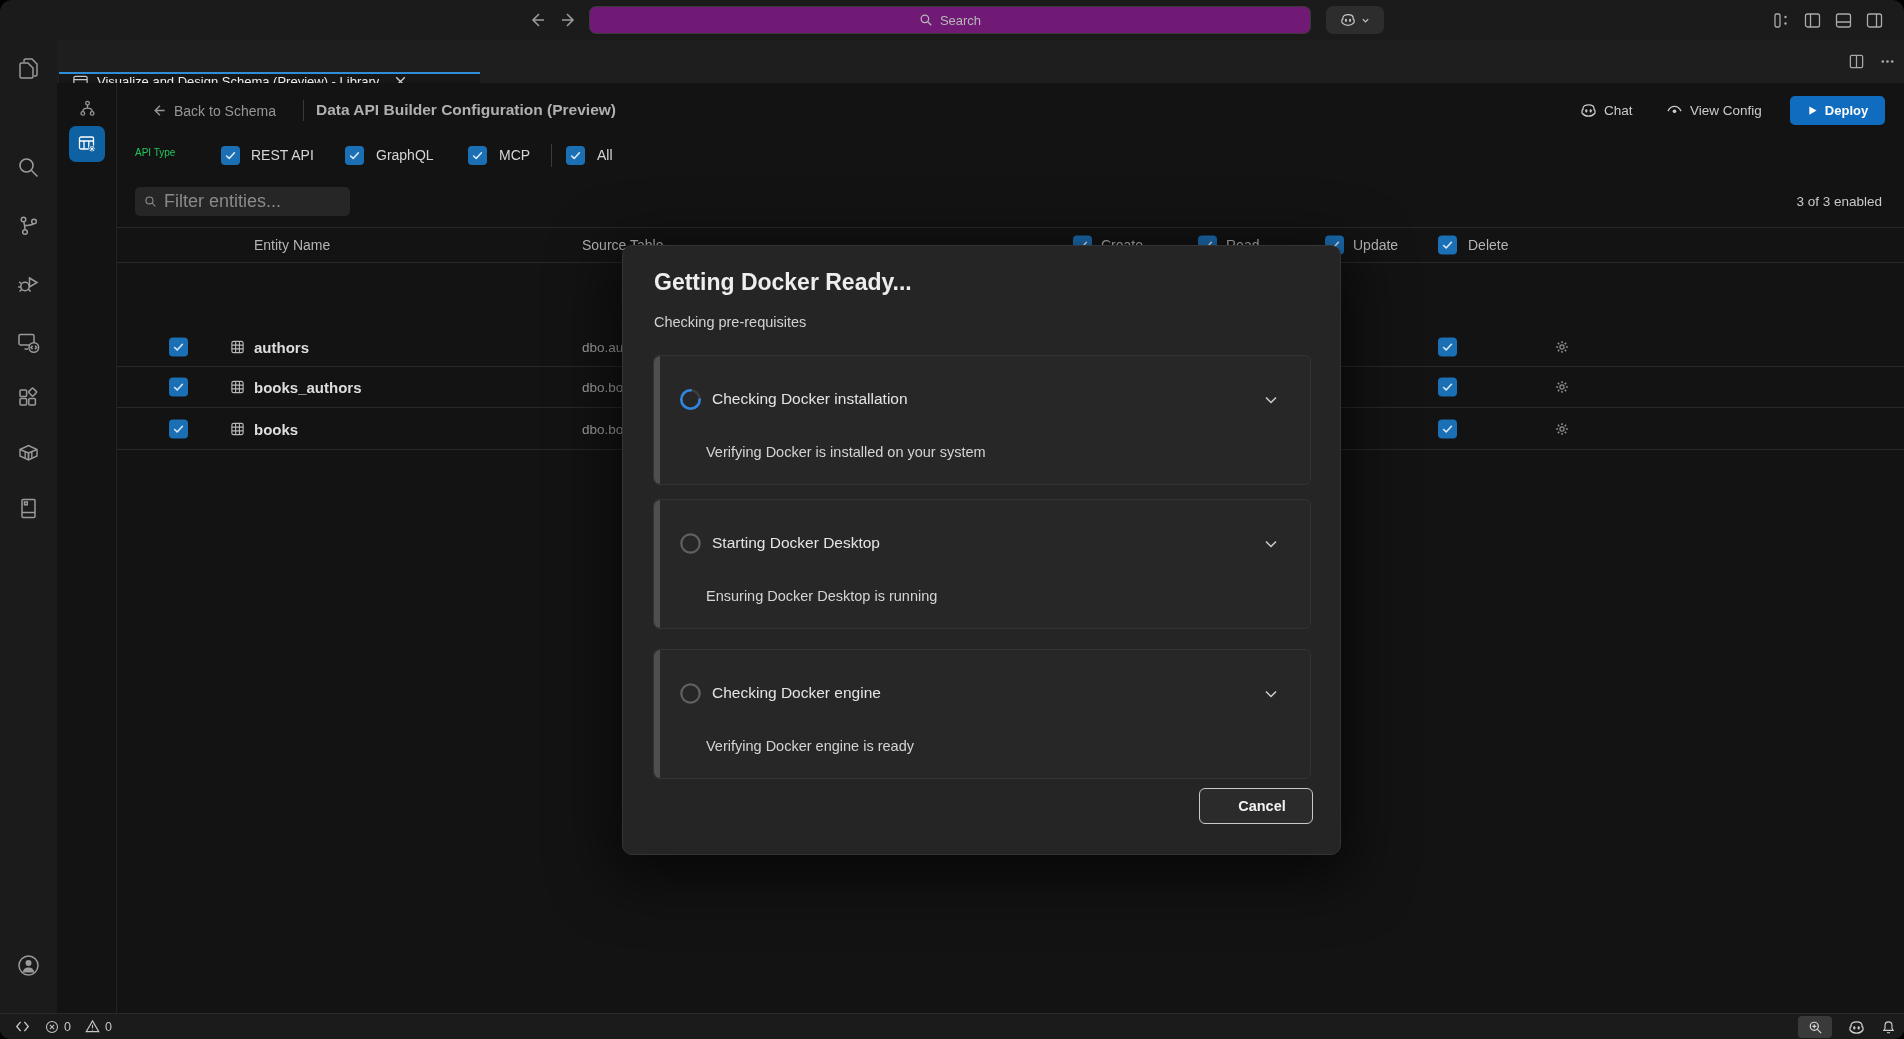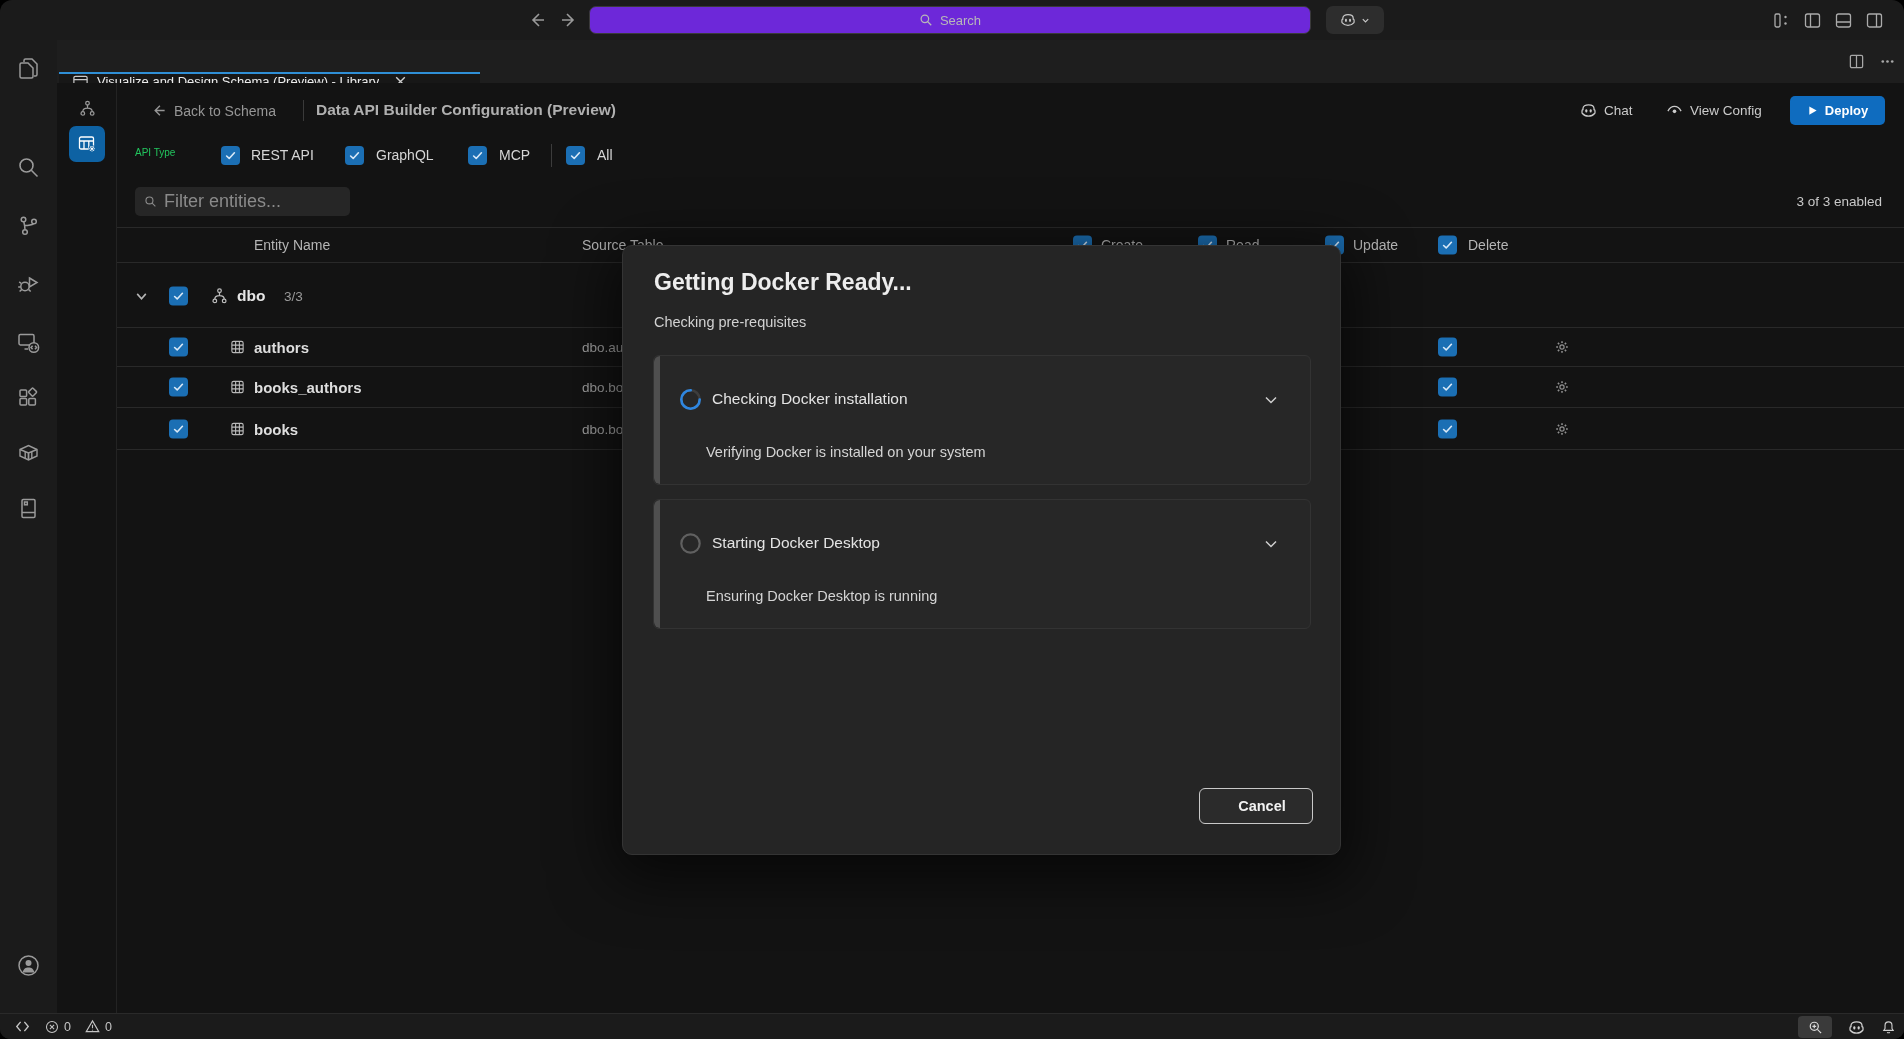--- a/index.html
+++ b/index.html
@@ -6,21 +6,21 @@
   html,body { background:#000; }
   body { font-family:"Liberation Sans","DejaVu Sans",sans-serif; -webkit-font-smoothing:antialiased; }
   #app { position:relative; width:1904px; height:1039px; overflow:hidden; background:#000; }
   .abs { position:absolute; }
   svg { display:block; }
 
   
   .window { position:absolute; inset:0; background:#1b1b1b; border-radius:12px 12px 10px 10px; overflow:hidden; }
   .titlebar { position:absolute; left:0; top:0; right:0; height:40px; }
   .nav-arrow { position:absolute; top:10px; width:20px; height:20px; color:#9a9a9a; }
-  .search-pill { position:absolute; left:589px; top:6px; width:722px; height:28px; background:#6d28d9;
+  .search-pill { position:absolute; left:589px; top:6px; width:722px; height:28px; background:#701a75;
     border:1px solid #3a3a3a; border-radius:7px; display:flex; align-items:center; justify-content:center;
     gap:7px; color:#b8b8b8; font-size:13px; cursor:pointer; }
   .copilot-pill { position:absolute; left:1326px; top:6px; width:58px; height:28px; background:#2d2d2d;
     border-radius:7px; display:flex; align-items:center; justify-content:center; gap:5px; color:#c8c8c8; }
   .win-icon { position:absolute; top:11px; width:19px; height:19px; color:#ababab; }
 
   
   .tabstrip { position:absolute; left:57px; top:40px; right:0; height:43px; background:#1e1e1e; }
   .tab { position:absolute; left:2px; top:0; width:421px; height:43px; background:#171717; border-top:2px solid #2f8fd6;
     display:flex; padding:0 12px 0 13px; gap:8px;margin-top:32px; }
@@ -380,42 +380,20 @@
       </span>
       <span class="tcell th" style="left:1236px">Update</span>
       <span class="tcell checkbox" style="left:1321px">
         <svg viewBox="0 0 16 16" width="13" height="13" fill="none" stroke="#d7e8f7" stroke-width="2" stroke-linecap="round" stroke-linejoin="round">
             <path d="M3.2 8.6 L6.4 11.6 L12.8 4.6"></path>
           </svg>
       </span>
       <span class="tcell th" style="left:1351px">Delete</span>
     </div>
 
-    <div class="trow" style="top:264px;height:64px">
-      <span class="tcell" style="left:17px;color:#b5b5b5">
-        <svg viewBox="0 0 14 14" width="15" height="15" fill="none" stroke="currentColor" stroke-width="1.5">
-            <path d="M3 5 L7 9.5 L11 5"></path>
-          </svg>
-      </span>
-      <span class="tcell checkbox" style="left:52px">
-        <svg viewBox="0 0 16 16" width="13" height="13" fill="none" stroke="#d7e8f7" stroke-width="2" stroke-linecap="round" stroke-linejoin="round">
-            <path d="M3.2 8.6 L6.4 11.6 L12.8 4.6"></path>
-          </svg>
-      </span>
-      <span class="tcell" style="left:94px;color:#bdbdbd">
-        <svg viewBox="0 0 16 16" width="17" height="17" fill="none" stroke="currentColor" stroke-width="1.2">
-            <circle cx="8" cy="3" r="1.7"></circle>
-            <circle cx="3.6" cy="12.6" r="1.7"></circle>
-            <circle cx="12.4" cy="12.6" r="1.7"></circle>
-            <path d="M8 4.8 V7.6 M8 7.6 C5.2 7.6 3.6 8.8 3.6 10.8 M8 7.6 C10.8 7.6 12.4 8.8 12.4 10.8"></path>
-          </svg>
-      </span>
-      <span class="tcell" style="left:120px;font-size:15.5px;font-weight:700;color:#e6e6e6">dbo</span>
-      <span class="tcell" style="left:167px;font-size:13.5px;color:#9a9a9a">3/3</span>
-    </div>
 
     <div class="trow" style="top:328px;height:39px">
       <span class="tcell checkbox" style="left:52px">
         <svg viewBox="0 0 16 16" width="13" height="13" fill="none" stroke="#d7e8f7" stroke-width="2" stroke-linecap="round" stroke-linejoin="round">
             <path d="M3.2 8.6 L6.4 11.6 L12.8 4.6"></path>
           </svg>
       </span>
       <span class="tcell" style="left:113px;color:#b9b9b9">
         <svg viewBox="0 0 16 16" width="15" height="15" fill="none" stroke="currentColor" stroke-width="1.2">
             <rect x="2" y="2" width="12" height="12" rx="1.8"></rect>
@@ -521,20 +499,35 @@
         </span>
         <span class="step-title">Checking Docker installation</span>
         <span class="step-chevron">
           <svg viewBox="0 0 18 18" width="18" height="18" fill="none" stroke="currentColor" stroke-width="1.5">
               <path d="M4 6.5 L9 11.5 L14 6.5"></path>
             </svg>
         </span>
         <span class="step-desc">Verifying Docker is installed on your system</span>
       </div>
 
+      <div class="step-card" style="top:403px">
+        <div class="step-accent"></div>
+        <span class="step-status">
+          <svg width="23" height="23" viewBox="0 0 23 23">
+              <circle cx="11.5" cy="11.5" r="9.2" fill="none" stroke="#606060" stroke-width="2.2"></circle>
+            </svg>
+        </span>
+        <span class="step-title">Checking Docker engine</span>
+        <span class="step-chevron">
+          <svg viewBox="0 0 18 18" width="18" height="18" fill="none" stroke="currentColor" stroke-width="1.5">
+              <path d="M4 6.5 L9 11.5 L14 6.5"></path>
+            </svg>
+        </span>
+        <span class="step-desc">Verifying Docker engine is ready</span>
+      </div>
 
       <div class="cancel-btn">Cancel</div>
     </div>
 
     <div class="statusbar">
       <span class="sb-item" style="margin-left:14px">
         <svg viewBox="0 0 18 14" width="17" height="13" fill="none" stroke="currentColor" stroke-width="1.5">
             <path d="M7 2 L2.8 7 L7 12 M11 2 L15.2 7 L11 12" transform="scale(-1,1) translate(-18,0)"></path>
           </svg>
       </span>

